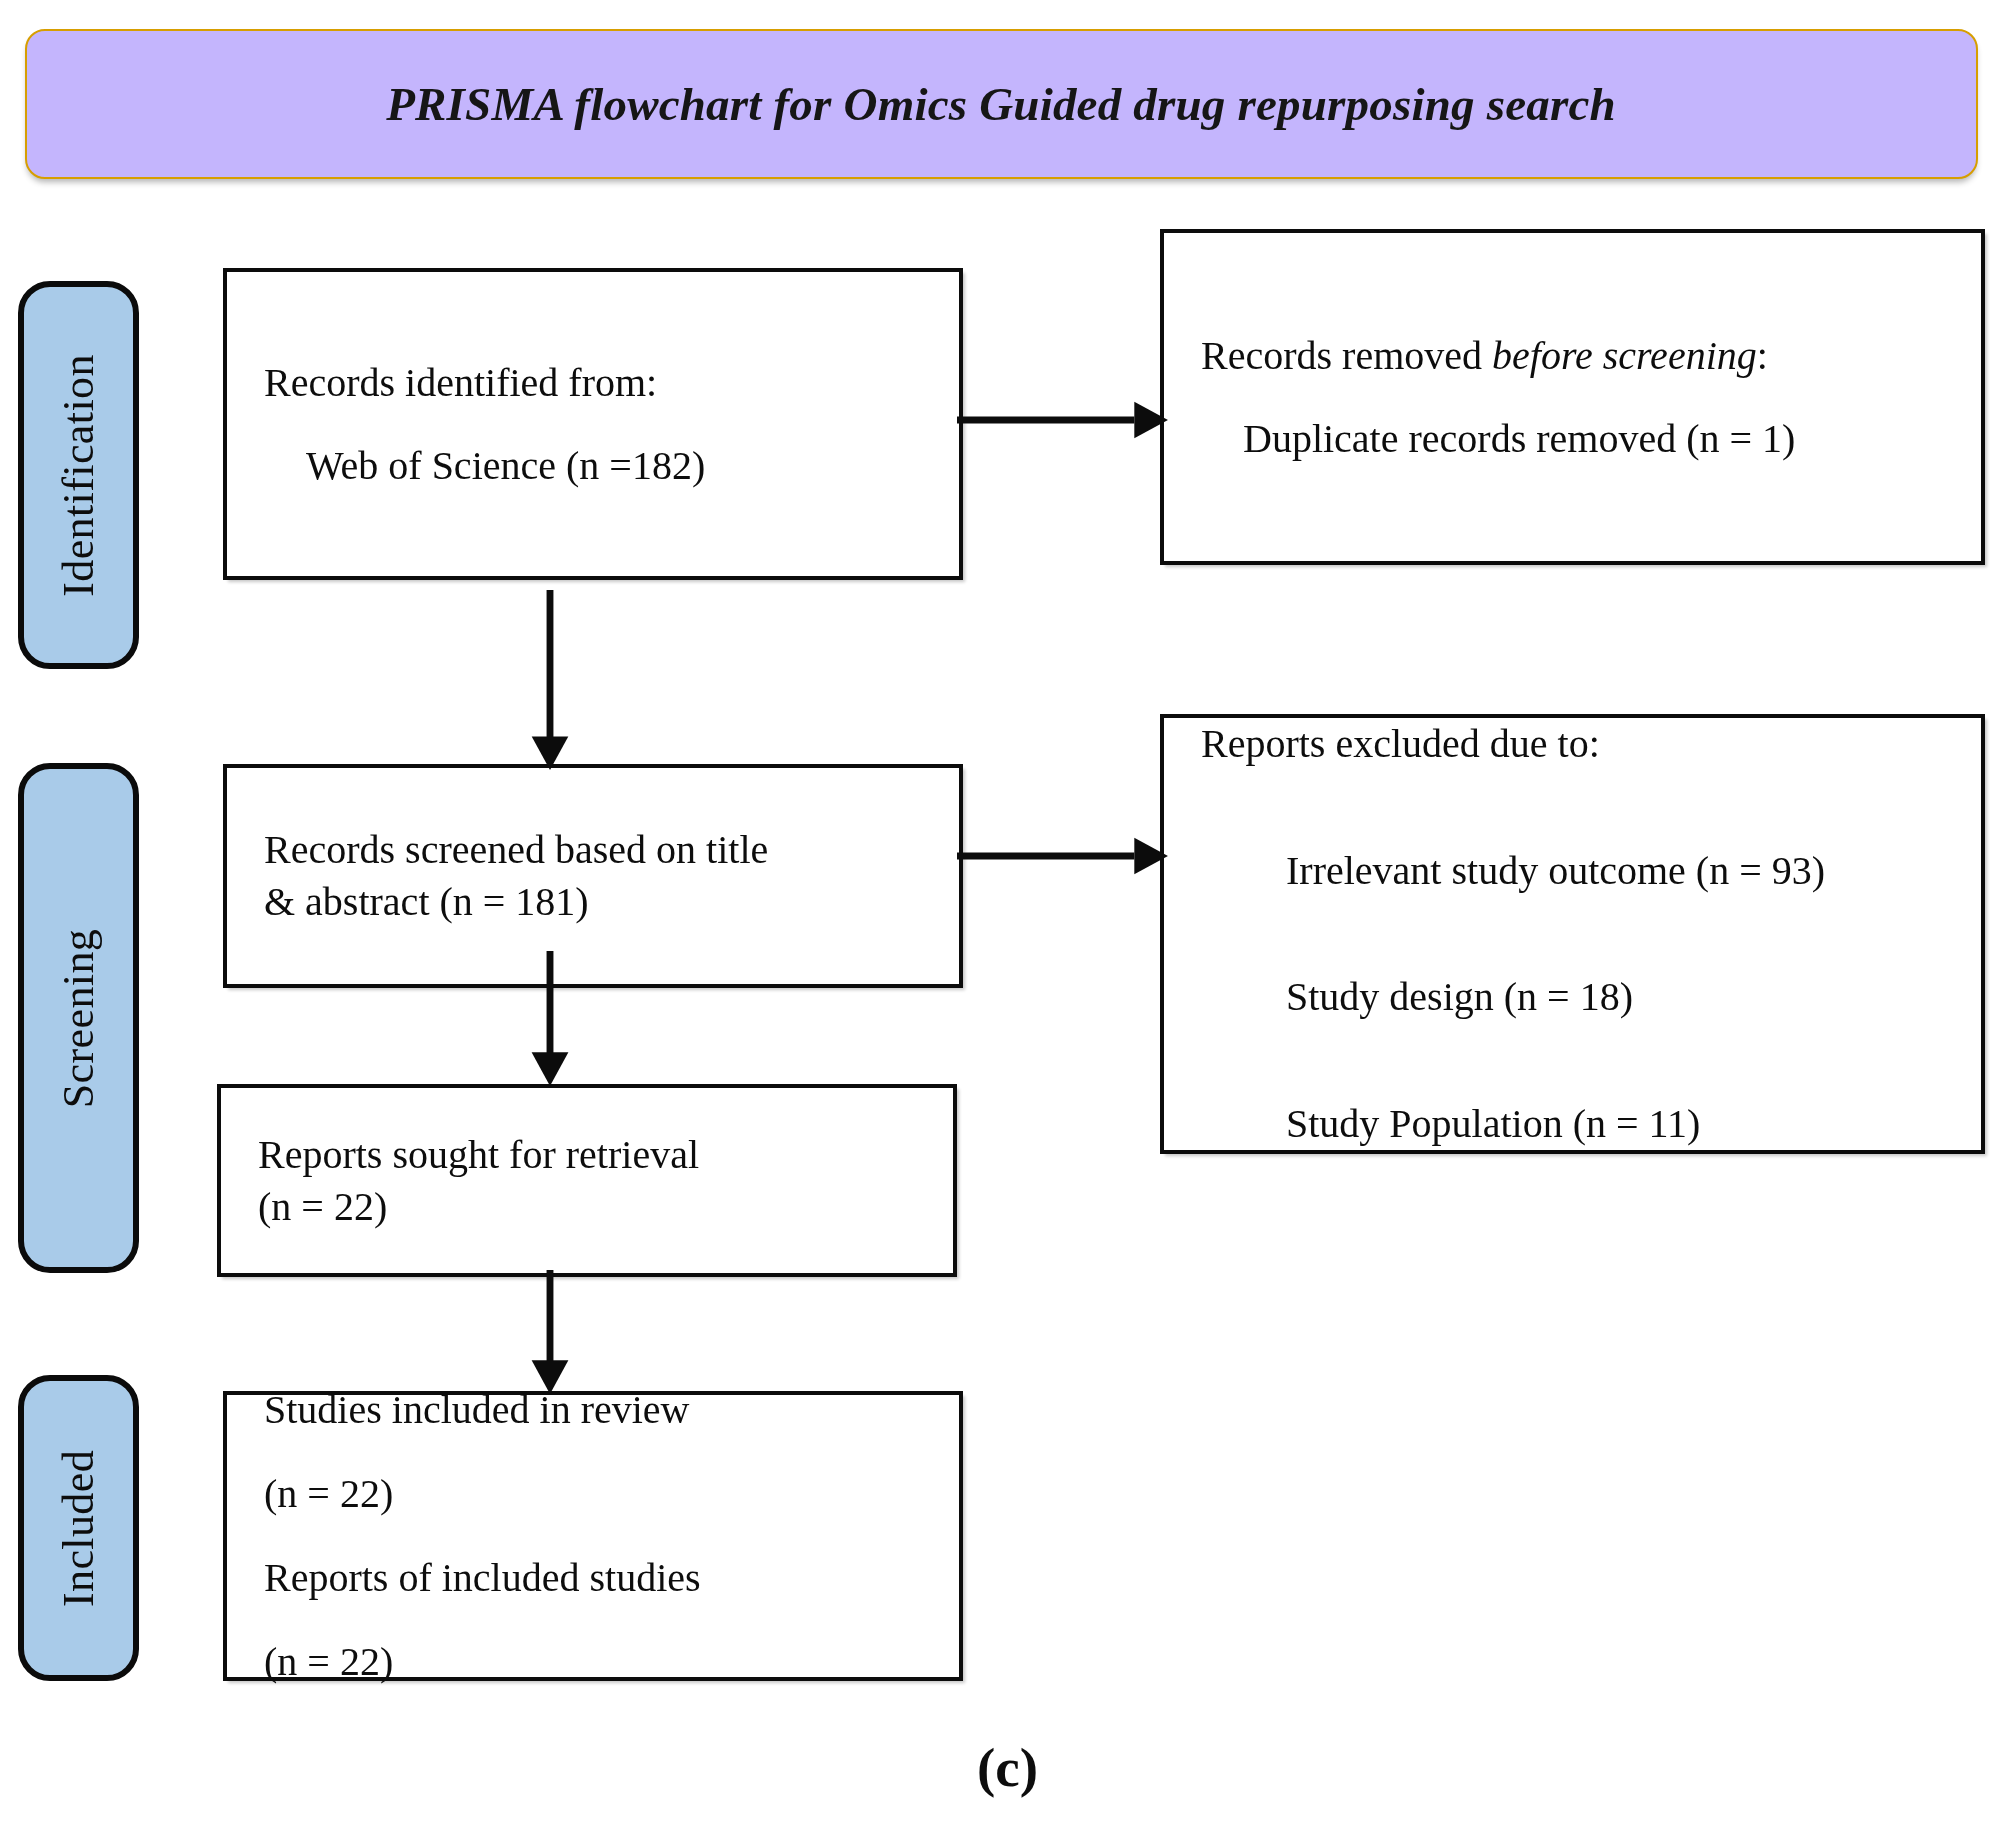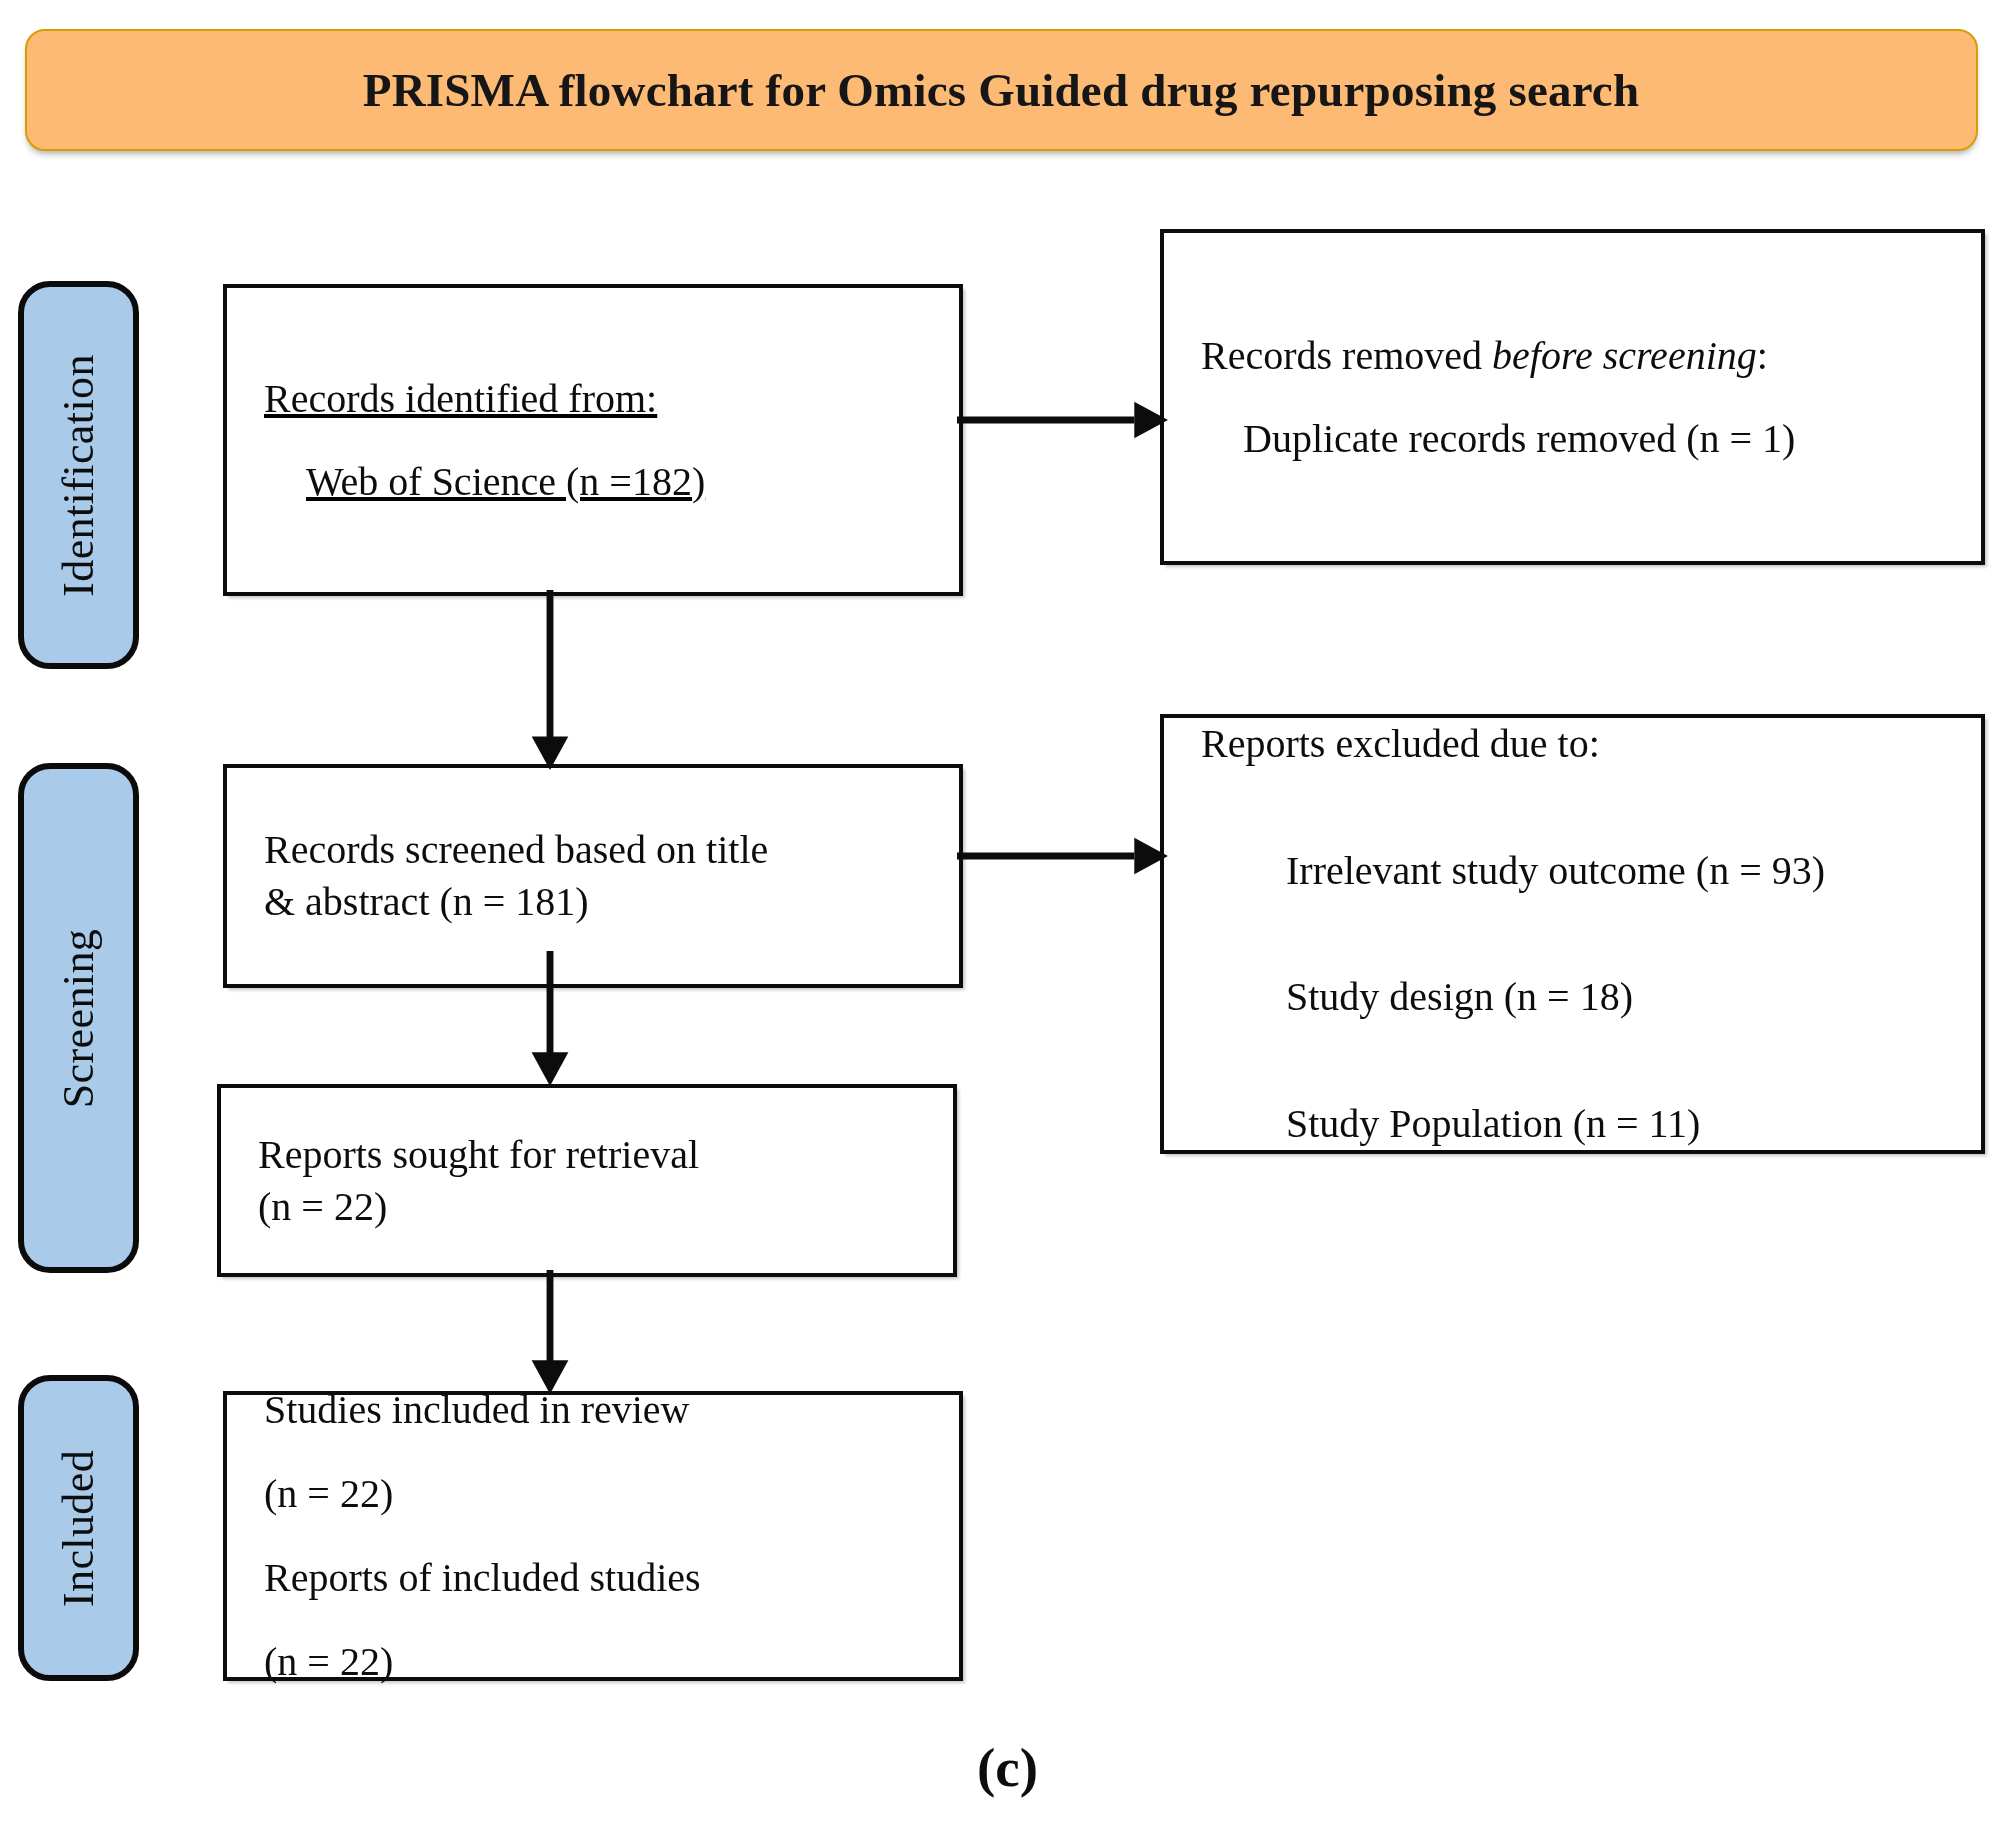--- a/index.html
+++ b/index.html
@@ -15,29 +15,30 @@
     font-family: "Liberation Serif", "DejaVu Serif", serif;
     overflow: hidden;
   }
 
   
   #title-banner {
     position: absolute;
     left: 24.5px;
     top: 29px;
     width: 1953px;
-    height: 122px;
-    background: #fdba74;
+    height: 150px;
+    background: #c4b5fd;
     border: 2.3px solid #D79E00;
     border-radius: 20px;
     box-shadow: 0 5.3px 6.9px -2.3px rgba(0,0,0,0.30);
     display: flex;
     align-items: center;
     justify-content: center;
     box-sizing: border-box;
+    font-style: italic;
   }
   #title-text {
     font-size: 47px;
     font-weight: bold;
     color: #161616;
     letter-spacing: 0.2px;
     white-space: nowrap;
     text-align: center;
   }
 
@@ -80,21 +81,21 @@
     font-size: 40px;
     line-height: 1.30;
     color: #0d0d0d;
     padding-left: 37px;
     white-space: nowrap;
   }
   .flow-box .line.indent-1 { padding-left: 79px; margin-top: 31px; }
   .flow-box .line.indent-2 { padding-left: 122px; }
   .flow-box .line .ital { font-style: italic; }
 
-  #box-identified      { left: 223px;  top: 284px;  width: 740px;  height: 312px; text-decoration: underline; }
+  #box-identified      { left: 223px;  top: 268px;  width: 740px;  height: 312px; }
   #box-removed         { left: 1160px; top: 229px;  width: 825px; height: 336px; }
   #box-screened        { left: 223px;  top: 764px; width: 740px;  height: 224px; }
   #box-excluded        { left: 1160px; top: 714px;  width: 825px; height: 440px; justify-content: space-between; }
   #box-sought          { left: 217px;  top: 1084px; width: 740px;  height: 193px; }
   #box-included        { left: 223px;  top: 1391px; width: 740px;  height: 290px; gap: 32px; }
 
   
   .arrow { position: absolute; }
   .arrow svg { display: block; overflow: visible; }
 

